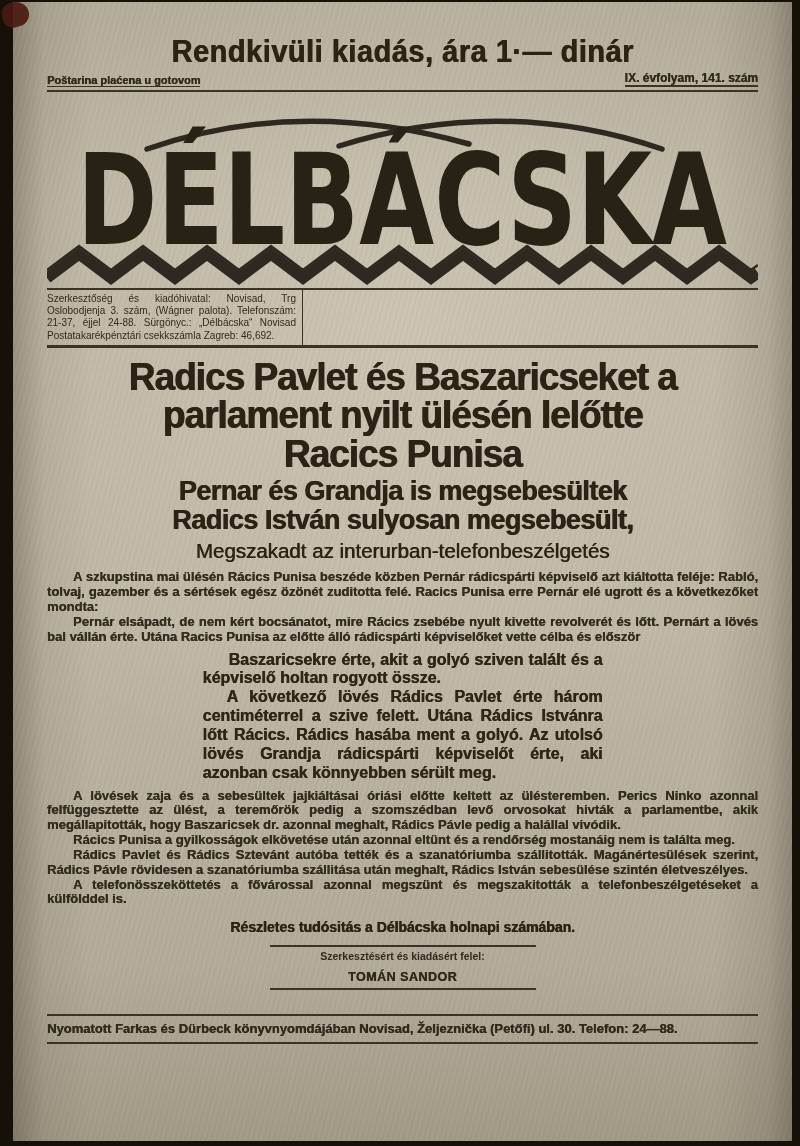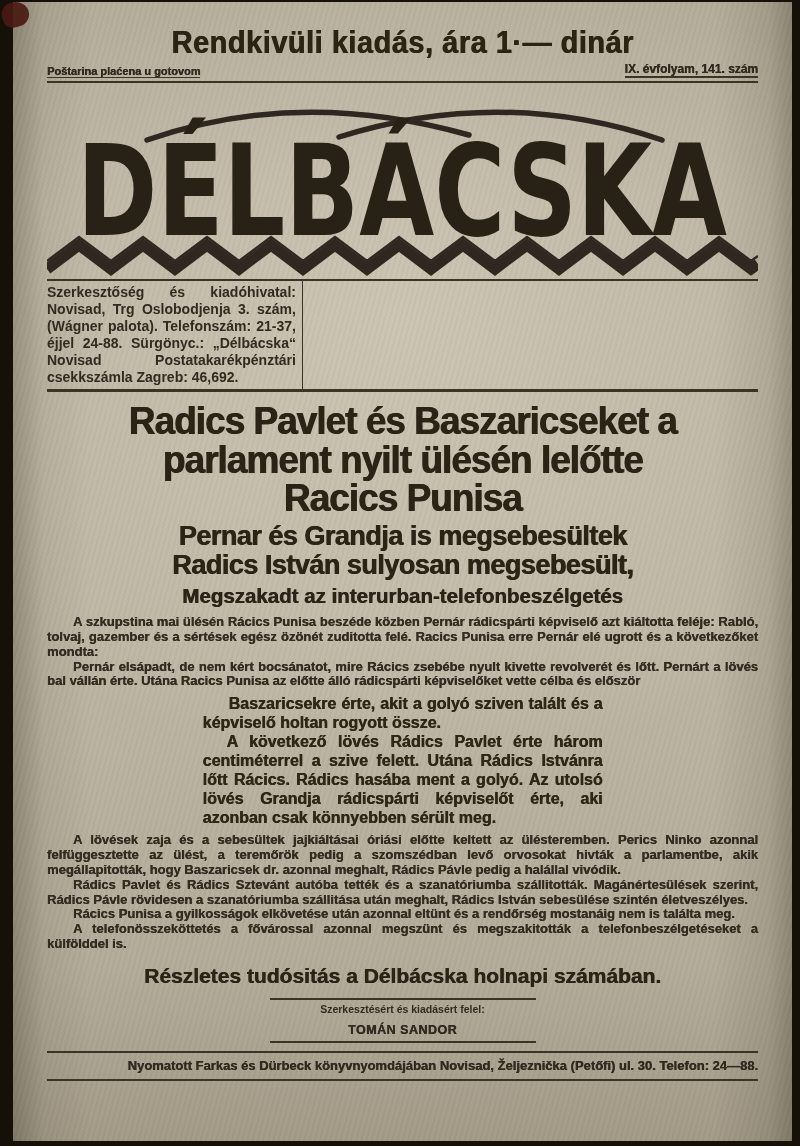--- a/index.html
+++ b/index.html
@@ -5,21 +5,21 @@
   * { margin:0; padding:0; box-sizing:border-box; }
   html,body { width:800px; height:1146px; }
   body {
     position:relative; overflow:hidden;
     background:#151008;
     font-family:"Liberation Sans", sans-serif;
   }
   .scan { position:absolute; inset:0; }
   .paper {
     position:absolute; left:13px; right:8px; top:2px; bottom:5px;
-    padding:18px 34px 0;
+    padding:27px 34px 0;
     color:#312a1f;
     background:
       repeating-linear-gradient(105deg, rgba(60,50,30,0.03) 0 2px, rgba(255,255,255,0.02) 2px 5px),
       radial-gradient(ellipse 90% 60% at 50% 28%, rgba(240,234,216,0.30), rgba(240,234,216,0) 70%),
       linear-gradient(90deg, rgba(46,38,24,0.30) 0%, rgba(46,38,24,0.08) 4%, rgba(46,38,24,0) 10%, rgba(46,38,24,0) 90%, rgba(46,38,24,0.12) 97%, rgba(46,38,24,0.30) 100%),
       linear-gradient(180deg, #b2aa98 0%, #bcb4a2 18%, #beb6a4 55%, #b3ab99 85%, #a29a87 100%);
   }
   .edge-stamp {
     position:absolute; left:2px; top:2px; width:27px; height:25px;
     background:#4a1a12; border-radius:45% 55% 50% 40%;
@@ -36,21 +36,21 @@
   }
   .postage { font-size:11px; font-weight:700; border-bottom:1.5px solid #3b3326; text-shadow:0.4px 0 0 currentColor; }
   .issue   { font-size:12px; font-weight:700; border-bottom:2px solid #3b3326; text-shadow:0.4px 0 0 currentColor; }
   .masthead { margin-top:2px; }
   .masthead svg { display:block; width:100%; height:192px; }
   .infobar {
     display:flex; margin-top:2px;
     border-top:2px solid #3b3326; border-bottom:3px solid #3b3326;
   }
   .info-left, .info-right {
-    font-size:14px; font-weight:700; line-height:1.22; text-align:justify;
+    font-size:10px; font-weight:400; line-height:1.22; text-align:justify;
     padding:3px 6px 3px 0;
   }
   .info-left  { flex:0 0 36%; border-right:1px solid #3b3326; }
   .info-right { flex:1; padding-left:7px; }
   .info-center { flex:0 0 26%; text-align:center; padding:5px 4px 3px; border-right:1px solid #3b3326; }
   .date { font-size:13px; font-weight:700; text-shadow:0.4px 0 0 currentColor; }
   .center-rule { width:68%; height:1px; background:#3b3326; margin:4px auto 3px; }
   .day { font-size:14px; font-weight:800; letter-spacing:1.5px; text-shadow:0.5px 0 0 currentColor; }
   .h1 { margin-top:10px; }
   .h1 .line {
@@ -58,45 +58,45 @@
     letter-spacing:-1px; line-height:1.04; color:#2a2316;
     transform:scaleY(1.05); text-shadow:0.9px 0 0 currentColor;
   }
   .h2 { margin-top:4px; }
   .h2 .line {
     text-align:center; white-space:nowrap; font-size:27px; font-weight:900;
     letter-spacing:-0.5px; line-height:1.08; color:#2a2316;
     text-shadow:0.8px 0 0 currentColor;
   }
   .h3 {
-    text-align:center; font-size:20.5px; font-weight:700; margin:4px 0 7px;
+    text-align:center; font-size:20.5px; font-weight:400; margin:4px 0 7px;
     color:#2a2316; text-shadow:0.6px 0 0 currentColor;
   }
   .article { font-size:13px; font-weight:700; line-height:1.14; text-align:justify; color:#332c20; }
   .article p { text-indent:26px; text-shadow:0.35px 0 0 currentColor; }
   .article p.quote { text-align:left; }
   .emphasis {
     width:400px; margin:6px auto; font-size:16px; font-weight:800;
     line-height:1.18; text-align:justify; color:#2e2718;
   }
   .emphasis p { text-shadow:0.5px 0 0 currentColor; }
   .emphasis .e2 { text-indent:24px; }
   .closing {
-    text-align:center; font-size:21px; font-weight:800; margin:12px 0 10px;
+    text-align:center; font-size:14px; font-weight:800; margin:12px 0 10px;
     color:#2b2416; text-shadow:0.6px 0 0 currentColor;
   }
   .imprint {
     width:266px; margin:0 auto; text-align:center;
     border-top:2px solid #3b3326; border-bottom:2px solid #3b3326; padding:3px 0 4px;
   }
   .imprint-label { font-size:10.5px; font-weight:700; }
   .imprint-name  { font-size:12.5px; font-weight:700; letter-spacing:0.5px; margin-top:8px; text-shadow:0.4px 0 0 currentColor; }
   .printer {
-    margin-top:8px; border-top:2px solid #3b3326; border-bottom:2px solid #3b3326;
-    padding:5px 0 6px; text-align:right; font-size:13px; font-weight:700;
+    margin-top:24px; border-top:2px solid #3b3326; border-bottom:2px solid #3b3326;
+    padding:5px 0 6px; text-align:left; font-size:13px; font-weight:700;
     text-shadow:0.4px 0 0 currentColor;
   }
 </style>
 </head>
 <body>
 
 <div class="scan">
   <div class="edge-stamp"></div>
   <div class="paper">
 
@@ -137,22 +137,22 @@
     <div class="article">
       <p>A szkupstina mai ülésén Rácics Punisa beszéde közben Pernár rádicspárti képviselő azt kiáltotta feléje: Rabló, tolvaj, gazember és a sértések egész özönét zuditotta felé. Racics Punisa erre Pernár elé ugrott és a következőket mondta:</p>
       <p>Pernár elsápadt, de nem kért bocsánatot, mire Rácics zsebébe nyult kivette revolverét és lőtt. Pernárt a lövés bal vállán érte. Utána Racics Punisa az előtte álló rádicspárti képviselőket vette célba és először</p>
 
       <div class="emphasis">
         <p class="e1">Baszaricsekre érte, akit a golyó sziven talált és a képviselő holtan rogyott össze.</p>
         <p class="e2">A következő lövés Rádics Pavlet érte három centiméterrel a szive felett. Utána Rádics Istvánra lőtt Rácics. Rádics hasába ment a golyó. Az utolsó lövés Grandja rádicspárti képviselőt érte, aki azonban csak könnyebben sérült meg.</p>
       </div>
 
       <p>A lövések zaja és a sebesültek jajkiáltásai óriási előtte keltett az ülésteremben. Perics Ninko azonnal felfüggesztette az ülést, a teremőrök pedig a szomszédban levő orvosokat hivták a parlamentbe, akik megállapitották, hogy Baszaricsek dr. azonnal meghalt, Rádics Pávle pedig a halállal vivódik.</p>
+      <p>Rácics Punisa a gyilkosságok elkövetése után azonnal eltünt és a rendőrség mostanáig nem is találta meg.</p>
       <p>Rádics Pavlet és Rádics Sztevánt autóba tették és a szanatóriumba szállitották. Magánértesülések szerint, Rádics Pávle rövidesen a szanatóriumba szállitása után meghalt, Rádics István sebesülése szintén életveszélyes.</p>
-      <p>Rácics Punisa a gyilkosságok elkövetése után azonnal eltünt és a rendőrség mostanáig nem is találta meg.</p>
       <p>A telefonösszeköttetés a fővárossal azonnal megszünt és megszakitották a telefonbeszélgetéseket a külfölddel is.</p>
     </div>
 
     <div class="closing">Részletes tudósitás a Délbácska holnapi számában.</div>
 
     <div class="imprint">
       <div class="imprint-label">Szerkesztésért és kiadásért felel:</div>
       <div class="imprint-name">TOMÁN SANDOR</div>
     </div>
 

